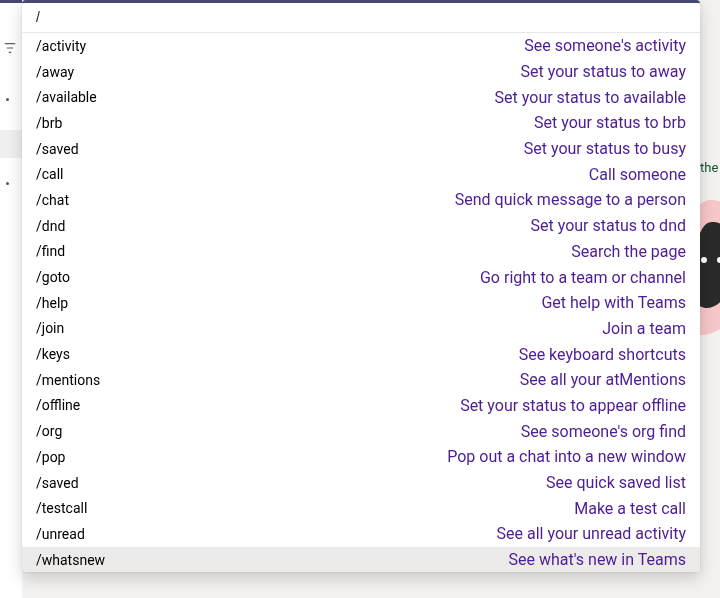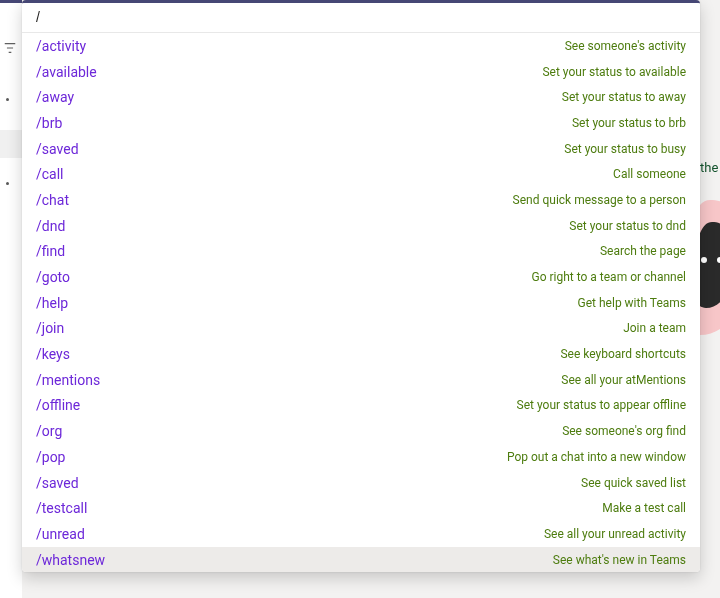--- a/index.html
+++ b/index.html
@@ -29,22 +29,22 @@
     font-size: 14px; color: #201f1e; background: #fff;
   }
   .search-divider { height: 1px; background: #e8e8e8; }
 
   .cmd-list {}
   .cmd-row {
     display: flex; align-items: center; justify-content: space-between;
     padding: 0 14px; height: 25.7px; cursor: pointer; color: #201f1e;
   }
   .cmd-row.highlight { background: #edebe9; }
-  .cmd-name { font-size: 14px; color: #6d28d9; }
-  .cmd-desc { font-size: 12px; color: #4d7c0f; text-align: right; }
+  .cmd-name { font-size: 14px; color: #000000; }
+  .cmd-desc { font-size: 16px; color: #4c1d95; text-align: right; }
 
   
   .under-caption { position: absolute; left: 700px; top: 160px; font-size:13px; color:#14532d; }
 </style>
 </head>
 <body>
 
 <div class="stage">
 
   <div class="left-slice">
@@ -72,26 +72,26 @@
 
   <div class="panel search-top">
     <input class="search-input" type="text" value="/" style="">
     <div class="search-divider"></div>
     <div class="cmd-list" id="cmd-list">
         <div class="cmd-row">
           <span class="cmd-name">/activity</span>
           <span class="cmd-desc">See someone's activity</span>
         </div>
         <div class="cmd-row">
+          <span class="cmd-name">/away</span>
+          <span class="cmd-desc">Set your status to away</span>
+        </div>
+        <div class="cmd-row">
           <span class="cmd-name">/available</span>
           <span class="cmd-desc">Set your status to available</span>
-        </div>
-        <div class="cmd-row">
-          <span class="cmd-name">/away</span>
-          <span class="cmd-desc">Set your status to away</span>
         </div>
         <div class="cmd-row">
           <span class="cmd-name">/brb</span>
           <span class="cmd-desc">Set your status to brb</span>
         </div>
         <div class="cmd-row">
           <span class="cmd-name">/saved</span>
           <span class="cmd-desc">Set your status to busy</span>
         </div>
         <div class="cmd-row">

